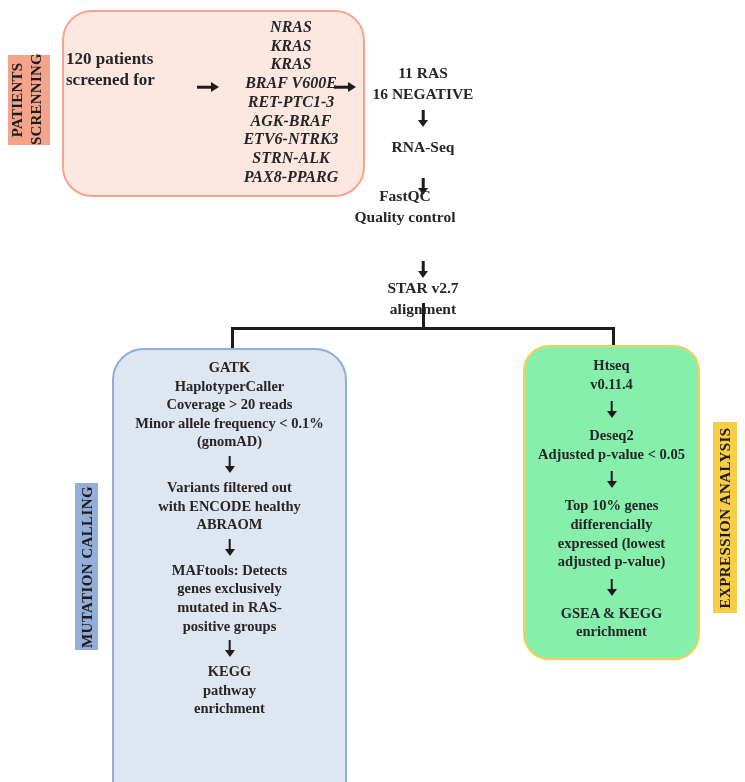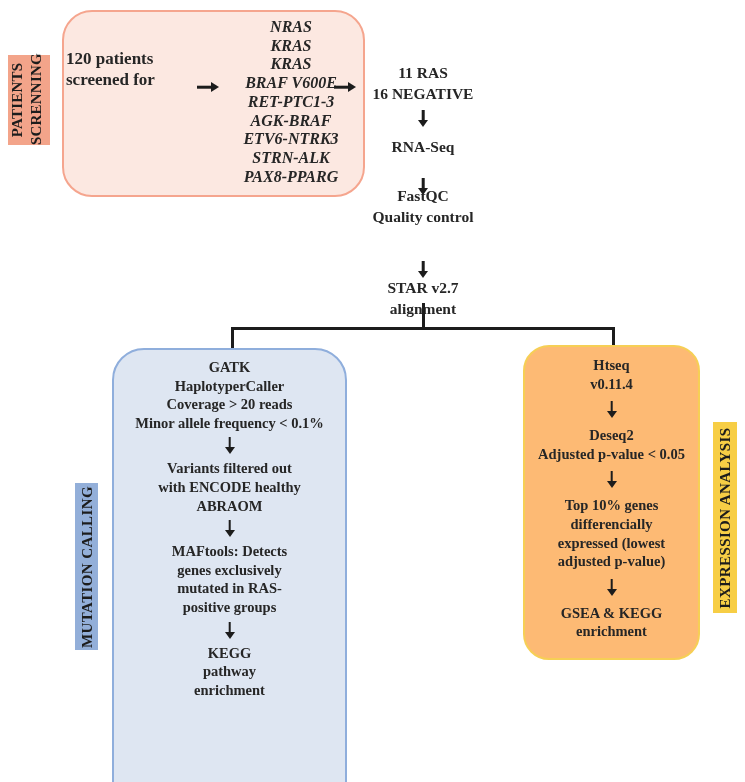--- a/index.html
+++ b/index.html
@@ -8,21 +8,21 @@
     font-family:"Liberation Serif","DejaVu Serif",serif; color:#262626;
     overflow:hidden;
   }
   .abs { position:absolute; }
   .ctr { transform:translateX(-50%); text-align:center; }
 
   
   .flowbox { position:absolute; box-sizing:border-box; }
   .box-pink   { background:#FCE8E1; border:2.5px solid #F5A58E; border-radius:30px; }
   .box-blue   { background:#DEE6F2; border:2.5px solid #8FAEDC; border-radius:32px; }
-  .box-yellow { background:#fdba74; border:2.5px solid #F6CF55; border-radius:26px; }
+  .box-yellow { background:#86efac; border:2.5px solid #F6CF55; border-radius:26px; }
 
   
   .side-label { position:absolute; }
   .lbl-salmon { background:#F3A48A; }
   .lbl-blue   { background:#93AFD9; }
   .lbl-gold   { background:#F7CE45; }
   .rot {
     position:absolute; left:50%; top:50%;
     transform:translate(-50%,-50%) rotate(-90deg);
     text-align:center; font-weight:bold; color:#1c1c1c; white-space:nowrap;
@@ -112,21 +112,21 @@
 
   <div class="abs flowtext ctr" style="left:423px; top:136px;text-align:right;">
     <div>RNA-Seq</div>
   </div>
 
   <div class="varrow abs ctr" style="left:423px; top:161px;">
     <div class="stem"></div>
       <div class="head"></div>
   </div>
 
-  <div class="abs flowtext ctr" style="left:423px; top:185px;">
+  <div class="abs flowtext ctr" style="left:405px; top:185px;">
     <div>FastQC</div>
     <div>Quality control</div>
   </div>
 
   <div class="varrow abs ctr" style="left:423px; top:227px;">
     <div class="stem"></div>
       <div class="head"></div>
   </div>
 
   <div class="abs flowtext ctr" style="left:423px; top:257px;margin-top:20px;">
@@ -143,20 +143,21 @@
     <div class="rot rot-1line" style="width:167px; height:23px; line-height:23px;">MUTATION CALLING</div>
   </div>
 
   <div class="flowbox box-blue" style="left:112px; top:348px; width:235px; height:516px;">
     <div class="stack stack-blue">
       <div class="boxtext">
         <div>GATK</div>
         <div>HaplotyperCaller</div>
         <div>Coverage &gt; 20 reads</div>
         <div>Minor allele frequency &lt; 0.1%</div>
+        <div>(gnomAD)</div>
       </div>
       <div class="varrow varrow-blue">
           <div class="stem"></div>
           <div class="head"></div>
         </div>
       <div class="boxtext">
         <div>Variants filtered out</div>
         <div>with ENCODE healthy</div>
         <div>ABRAOM</div>
       </div>

